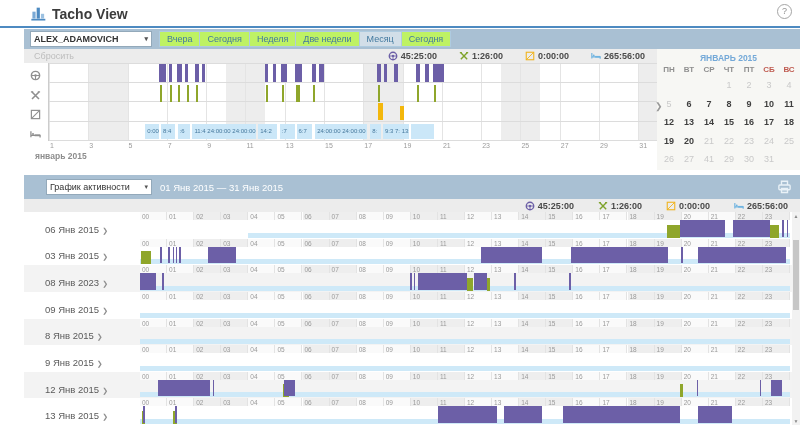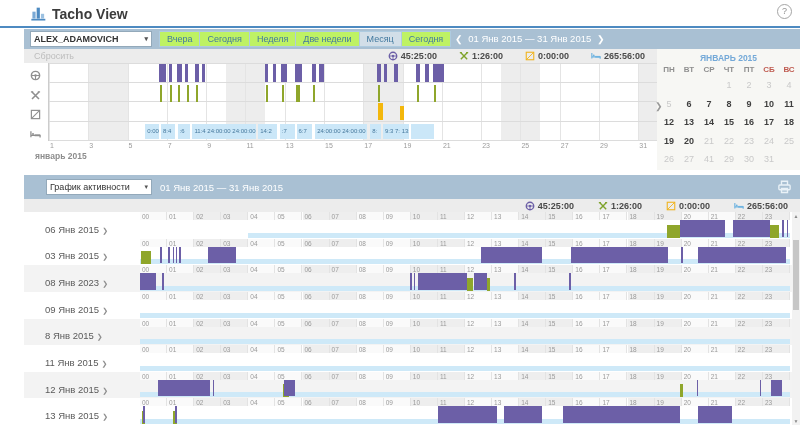--- a/index.html
+++ b/index.html
@@ -104,25 +104,20 @@
       <span class="dd-caret">▾</span>
     </div>
     <div class="range-buttons">
         <div class="tbtn">Вчера</div>
         <div class="tbtn">Сегодня</div>
         <div class="tbtn">Неделя</div>
         <div class="tbtn">Две недели</div>
         <div class="tbtn active">Месяц</div>
         <div class="tbtn">Сегодня</div>
       </div>
-    <div class="datenav">
-      <span class="arr">❮</span>
-      <span>01 Янв 2015 — 31 Янв 2015</span>
-      <span class="arr">❯</span>
-    </div>
   </div>
 
   <div class="statsrow statsrow1">
     <span class="reset-link">Сбросить</span>
     <div class="stats-items">
         <span class="stat">
           <svg width="10" height="10" viewBox="0 0 12 12">
             <circle cx="6" cy="6" r="4.5" fill="none" stroke="#6c5fa7" stroke-width="1.6"></circle>
             <circle cx="6" cy="6" r="1.4" fill="#6c5fa7"></circle>
             <path d="M1.6 6h8.8M6 6v4.4" stroke="#6c5fa7" stroke-width="1.1"></path>
@@ -557,21 +552,21 @@
           <span class="hcell" style="left: 541.667px; width: 27.0833px;">20</span>
           <span class="hcell" style="left: 568.75px; width: 27.0833px;">21</span>
           <span class="hcell alt" style="left: 595.833px; width: 27.0833px;">22</span>
           <span class="hcell alt" style="left: 622.917px; width: 27.0833px;">23</span>
         </div>
         <div class="lane" style="height: 18.625px;">
           <div class="rest-strip" style="left: 0%; width: max(1px, 100%);"></div>
         </div>
       </div>
       <div class="arow" style="top: 133.125px; height: 26.625px;">
-        <div class="rlabel" style="top: 11.8125px;"><span>11 Янв 2015</span><span class="chv">❯</span></div>
+        <div class="rlabel" style="top: 11.8125px;"><span>9 Янв 2015</span><span class="chv">❯</span></div>
         <div class="hscale">
           <span class="hcell" style="left: 0px; width: 27.0833px;">00</span>
           <span class="hcell" style="left: 27.0833px; width: 27.0833px;">01</span>
           <span class="hcell alt" style="left: 54.1667px; width: 27.0833px;">02</span>
           <span class="hcell alt" style="left: 81.25px; width: 27.0833px;">03</span>
           <span class="hcell" style="left: 108.333px; width: 27.0833px;">04</span>
           <span class="hcell" style="left: 135.417px; width: 27.0833px;">05</span>
           <span class="hcell alt" style="left: 162.5px; width: 27.0833px;">06</span>
           <span class="hcell alt" style="left: 189.583px; width: 27.0833px;">07</span>
           <span class="hcell" style="left: 216.667px; width: 27.0833px;">08</span>

